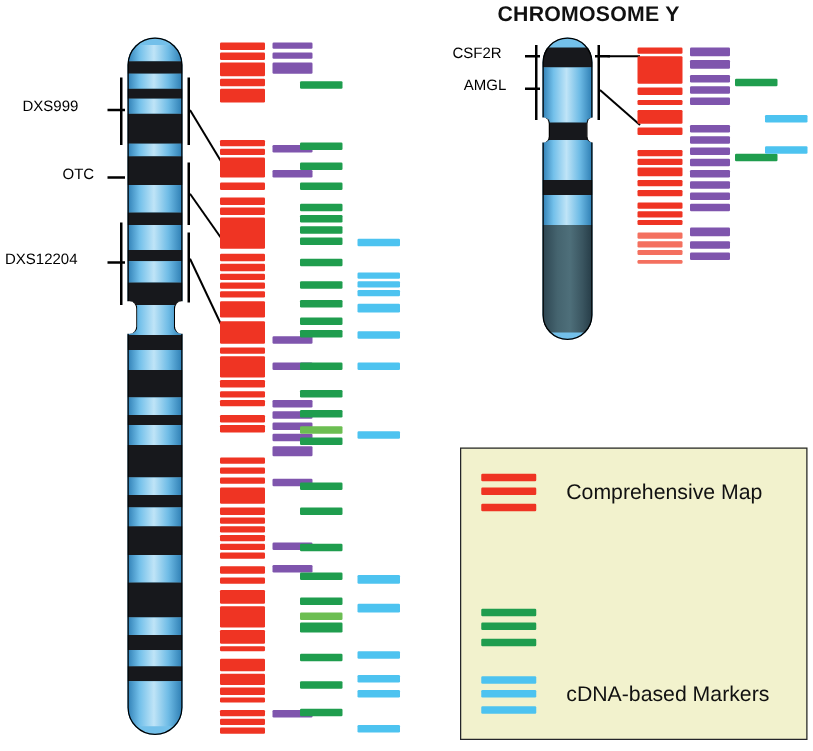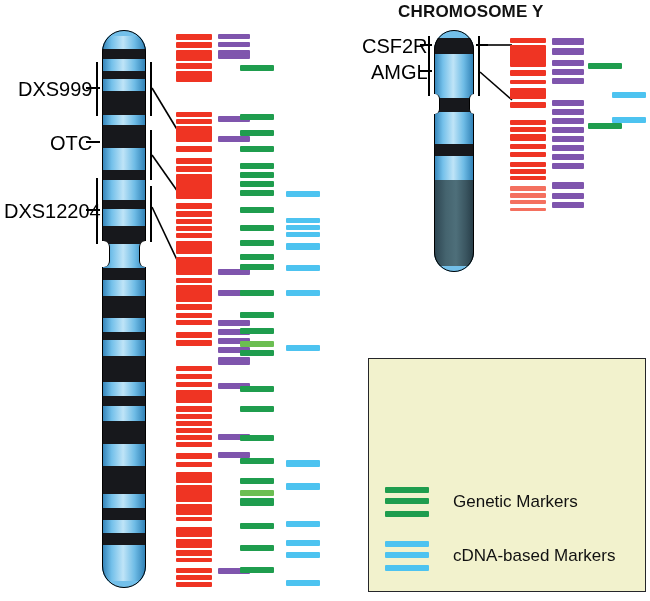--- a/index.html
+++ b/index.html
@@ -18,21 +18,21 @@
   
   .track{position:absolute;top:0;}
   .bar{position:absolute;border-radius:1px;}
   .bar.red{background:#ef3423;}
   .bar.redf{background:#f4705f;}
   .bar.purple{background:#7f55ad;}
   .bar.green{background:#1f9d4e;}
   .bar.greenf{background:#6cbe52;}
   .bar.cyan{background:#4dc3f0;}
   
-  .mlabel{position:absolute;font-size:20px;color:#000;white-space:nowrap;}
+  .mlabel{position:absolute;font-size:12px;color:#000;white-space:nowrap;}
   .bracket{position:absolute;}
   .bracket i{position:absolute;background:#000;display:block;}
   svg.leaders{position:absolute;left:0;top:0;overflow:visible;}
   
   .legend{position:absolute;background:#f2f2cd;border:1.5px solid #25262a;box-sizing:border-box;}
   .legend-row{position:absolute;display:flex;align-items:center;}
   .swatch{position:relative;width:44px;height:34px;flex:0 0 44px;}
   .swatch span{position:absolute;left:0;width:44px;height:6px;border-radius:1px;}
   .legend-label{font-size:17px;color:#111;margin-left:24px;white-space:nowrap;}
 </style>
@@ -311,29 +311,36 @@
       <div class="bar green" style="left: 0px; width: 34px; top: 123px; height: 6px;"></div>
     </div>
   <div class="track" style="left: 272px; width: 34px; height: 601px;">
       <div class="bar cyan" style="left: 0px; width: 34px; top: 92px; height: 6px;"></div>
       <div class="bar cyan" style="left: 0px; width: 34px; top: 117px; height: 6px;"></div>
     </div>
 </div>
 
 <div class="legend" style="left:368px;top:358px;width:278px;height:234px;">
 
+  <div class="legend-row" style="left:16px;top:18px;">
+    <span class="swatch">
+      <span class="bar red" style="top:2px;"></span>
+      <span class="bar red" style="top:13px;"></span>
+      <span class="bar red" style="top:26px;"></span>
+    </span>
+    <span class="legend-label">Comprehensive Map</span>
+  </div>
 
 
   <div class="legend-row" style="left:16px;top:126px;">
     <span class="swatch">
       <span class="bar green" style="top:2px;"></span>
       <span class="bar green" style="top:13px;"></span>
       <span class="bar green" style="top:26px;"></span>
     </span>
-    <span class="legend-label">Genetic Markers</span>
   </div>
 
   <div class="legend-row" style="left:16px;top:180px;">
     <span class="swatch">
       <span class="bar cyan" style="top:2px;"></span>
       <span class="bar cyan" style="top:13px;"></span>
       <span class="bar cyan" style="top:26px;"></span>
     </span>
     <span class="legend-label">cDNA-based Markers</span>
   </div>

